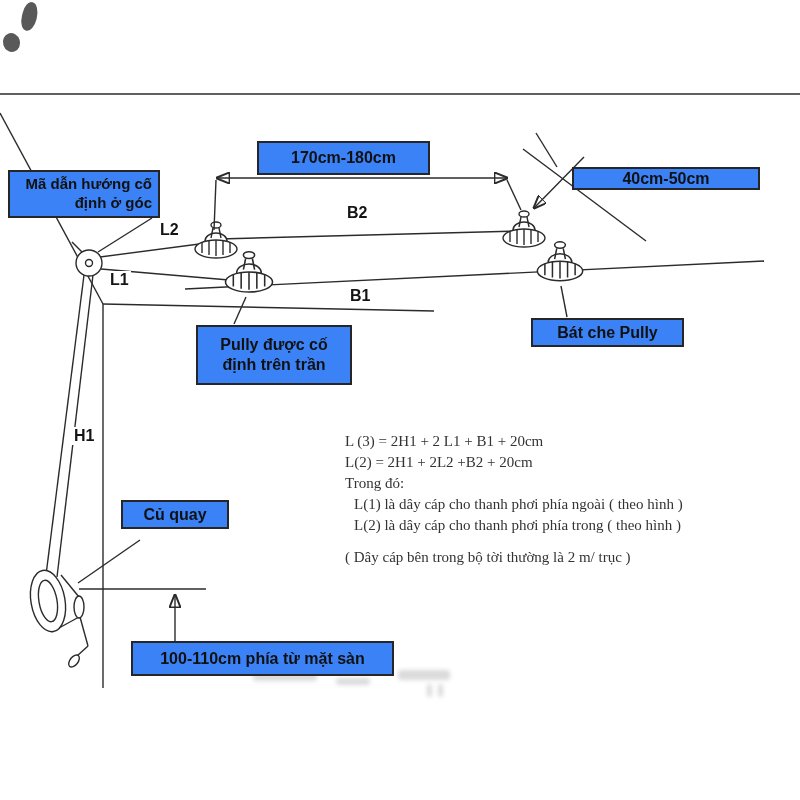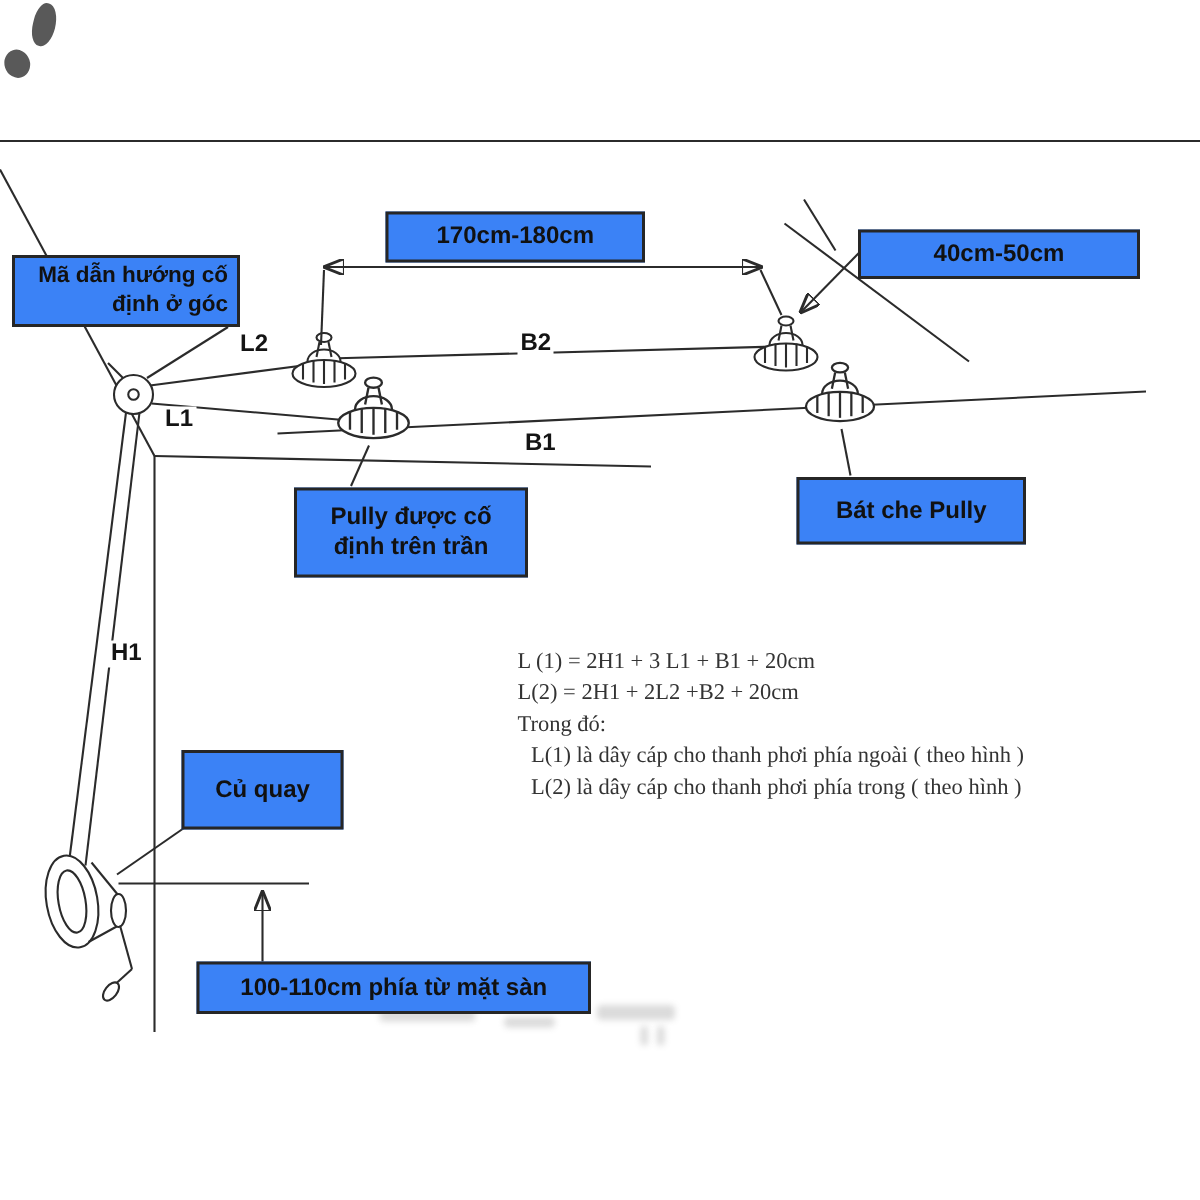--- a/index.html
+++ b/index.html
@@ -108,42 +108,43 @@
     </g>
 
     <line x1="79" y1="589" x2="206" y2="589"></line>
     <line x1="175" y1="641" x2="175" y2="595" marker-end="url(#arr)"></line>
   </svg>
 
   <div class="lbl" style="left:8px;top:170px;width:152px;height:48px;text-align:right;">Mã dẫn hướng cố định ở góc</div>
 
   <div class="lbl bold" style="left:257px;top:141px;width:173px;height:34px;">170cm-180cm</div>
 
-  <div class="lbl bold" style="left:572px;top:153px;width:188px;height:33px;">40cm-50cm</div>
+  <div class="lbl bold" style="left:572px;top:167px;width:188px;height:23px;">40cm-50cm</div>
 
   <div class="lbl" style="left:196px;top:325px;width:156px;height:60px;font-size:16px;">Pully được cố định trên trần</div>
 
-  <div class="lbl" style="left:531px;top:318px;width:153px;height:45px;font-size:16px;">Bát che Pully</div>
+  <div class="lbl" style="left:531px;top:318px;width:153px;height:29px;font-size:16px;">Bát che Pully</div>
 
-  <div class="lbl" style="left:121px;top:500px;width:108px;height:53px;font-size:16px;">Củ quay</div>
+  <div class="lbl" style="left:121px;top:500px;width:108px;height:29px;font-size:16px;">Củ quay</div>
 
   <div class="lbl" style="left:131px;top:641px;width:263px;height:35px;font-size:16px;">100-110cm phía từ mặt sàn</div>
 
   <div class="seg" style="left:158px;top:221px;text-align:right;">L2</div>
-  <div class="seg" style="left:345px;top:220px;">B2</div>
+  <div class="seg" style="left:345px;top:204px;">B2</div>
   <div class="seg" style="left:108px;top:271px;">L1</div>
   <div class="seg" style="left:348px;top:287px;">B1</div>
   <div class="seg" style="left:72px;top:427px;">H1</div>
 
   <div class="notes">
-    <div class="note-line">L (1) = 2H1 + 3 L1 + B1 + 20cm</div>
+    <div class="note-line">L (3) = 2H1 + 2 L1 + B1 + 20cm</div>
     <div class="note-line">L(2) = 2H1 + 2L2 +B2 + 20cm</div>
     <div class="note-line">Trong đó:</div>
     <div class="note-line indent">L(1) là dây cáp cho thanh phơi phía ngoài ( theo hình )</div>
     <div class="note-line indent">L(2) là dây cáp cho thanh phơi phía trong ( theo hình )</div>
+    <div class="note-line spaced">( Dây cáp bên trong bộ tời thường là 2 m/ trục )</div>
   </div>
 
   <div class="blob" style="left:22px;top:2px;width:15px;height:29px;transform:rotate(14deg);border-radius:45% 55% 50% 50%;"></div>
   <div class="blob" style="left:3px;top:33px;width:17px;height:19px;transform:rotate(-18deg);border-radius:50%;"></div>
   <div class="smudge" style="left:253px;top:673px;width:64px;height:8px;"></div>
   <div class="smudge" style="left:336px;top:678px;width:34px;height:7px;"></div>
   <div class="smudge" style="left:398px;top:670px;width:52px;height:10px;"></div>
   <div class="smudge" style="left:427px;top:684px;width:5px;height:13px;"></div>
   <div class="smudge" style="left:438px;top:684px;width:5px;height:13px;"></div>
 

